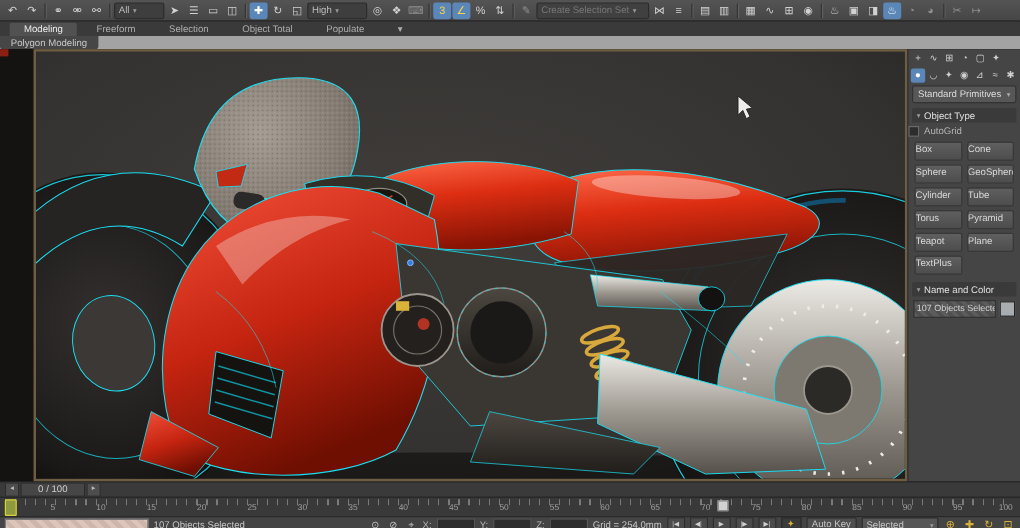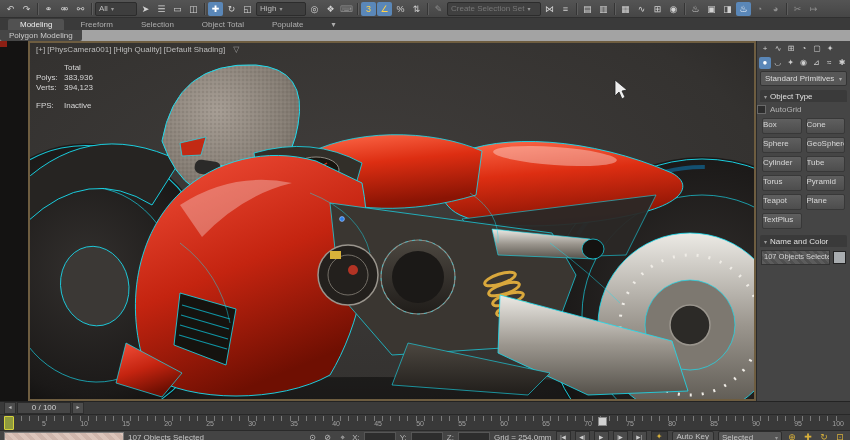--- a/index.html
+++ b/index.html
@@ -311,35 +311,20 @@
         <path d="M440,150 Q470,170 468,200"></path>
         <path d="M150,200 Q190,230 200,280"></path>
         <path d="M520,200 Q560,230 590,260"></path>
       </g>
 
       <circle cx="312" cy="176" r="2.4" fill="#2e7fe8" stroke="#9cc4ff" stroke-width=".7"></circle>
 
       <polygon points="585,37 585,53 589,49 592,56 595,54 592,48 597,47" fill="#ededed" stroke="#222" stroke-width=".8"></polygon>
     </svg>
 
-    <div class="vplabel">
-      <span>[+] [PhysCamera001] [High Quality] [Default Shading]</span>
-      <span class="menu">▽</span>
-    </div>
-    <div class="stats">
-      <span></span>
-        <span>Total</span>
-      <span>Polys:</span>
-        <span>383,936</span>
-      <span>Verts:</span>
-        <span>394,123</span>
-      <span class="gap"></span>
-      <span>FPS:</span>
-        <span>Inactive</span>
-    </div>
   </div>
 
   <div class="panel">
     <div class="cp-row">
       <span class="cpi">+</span>
       <span class="cpi">∿</span>
       <span class="cpi">⊞</span>
       <span class="cpi">◔</span>
       <span class="cpi">▢</span>
       <span class="cpi">✦</span>

